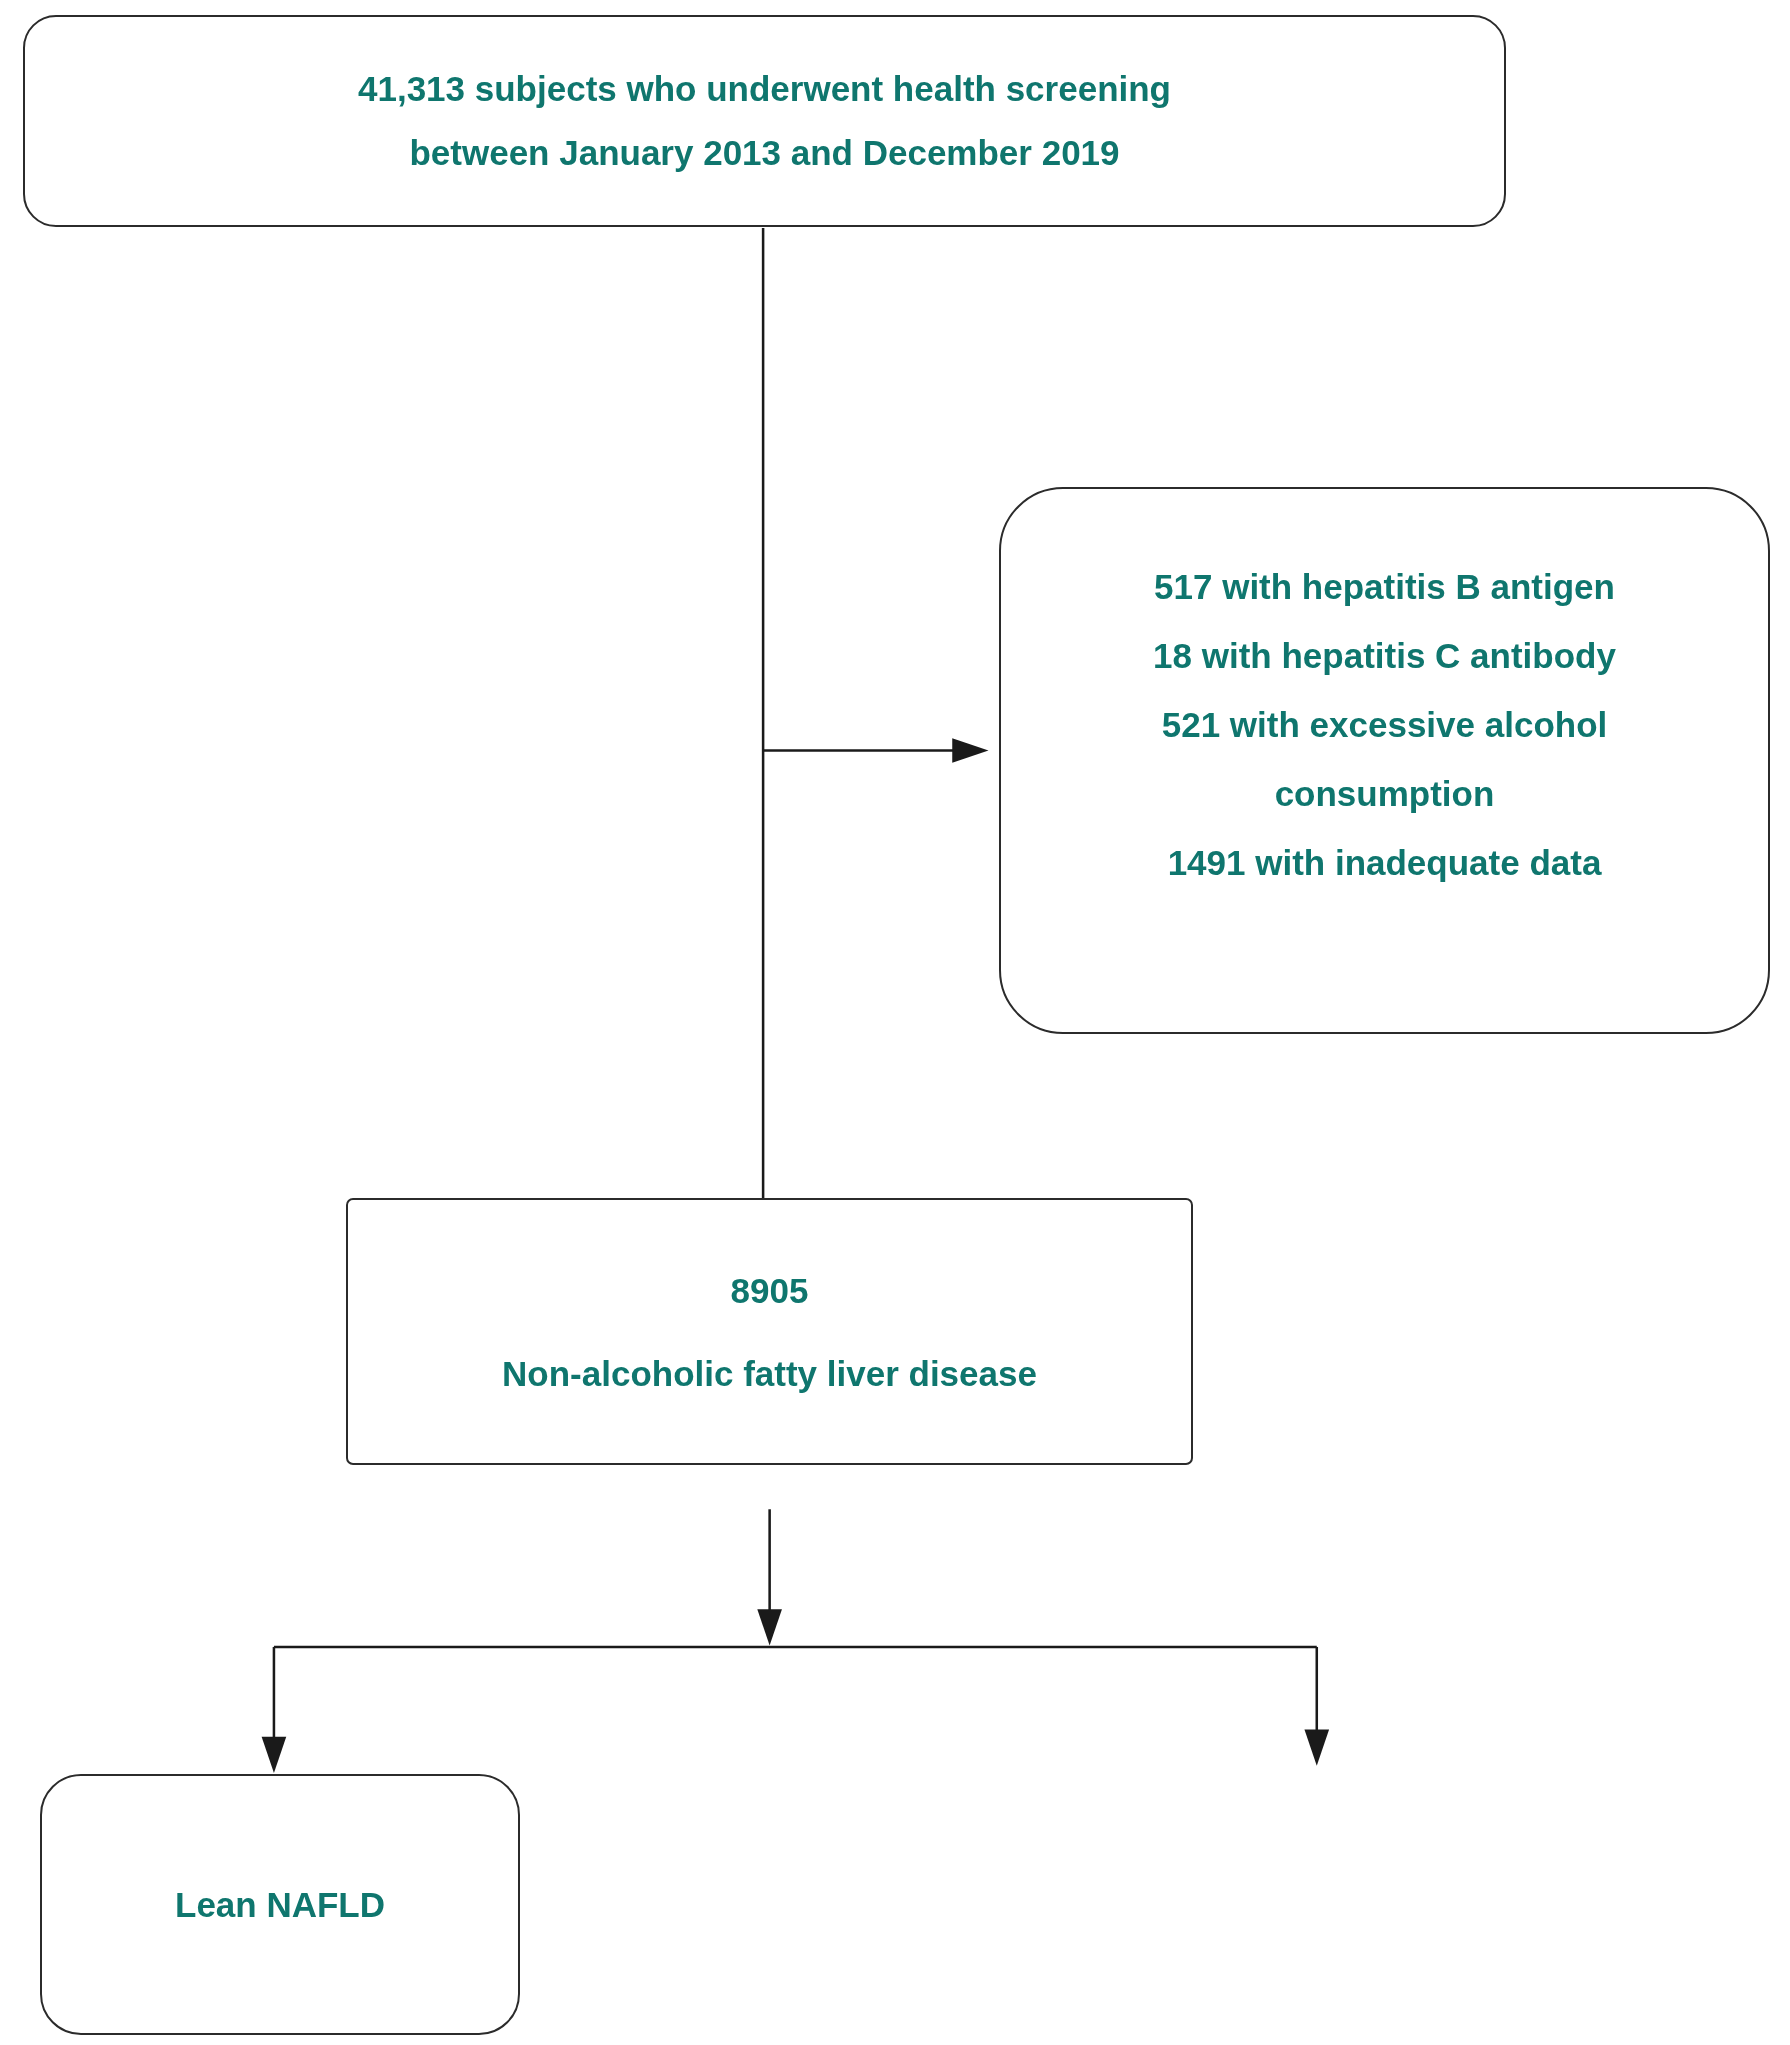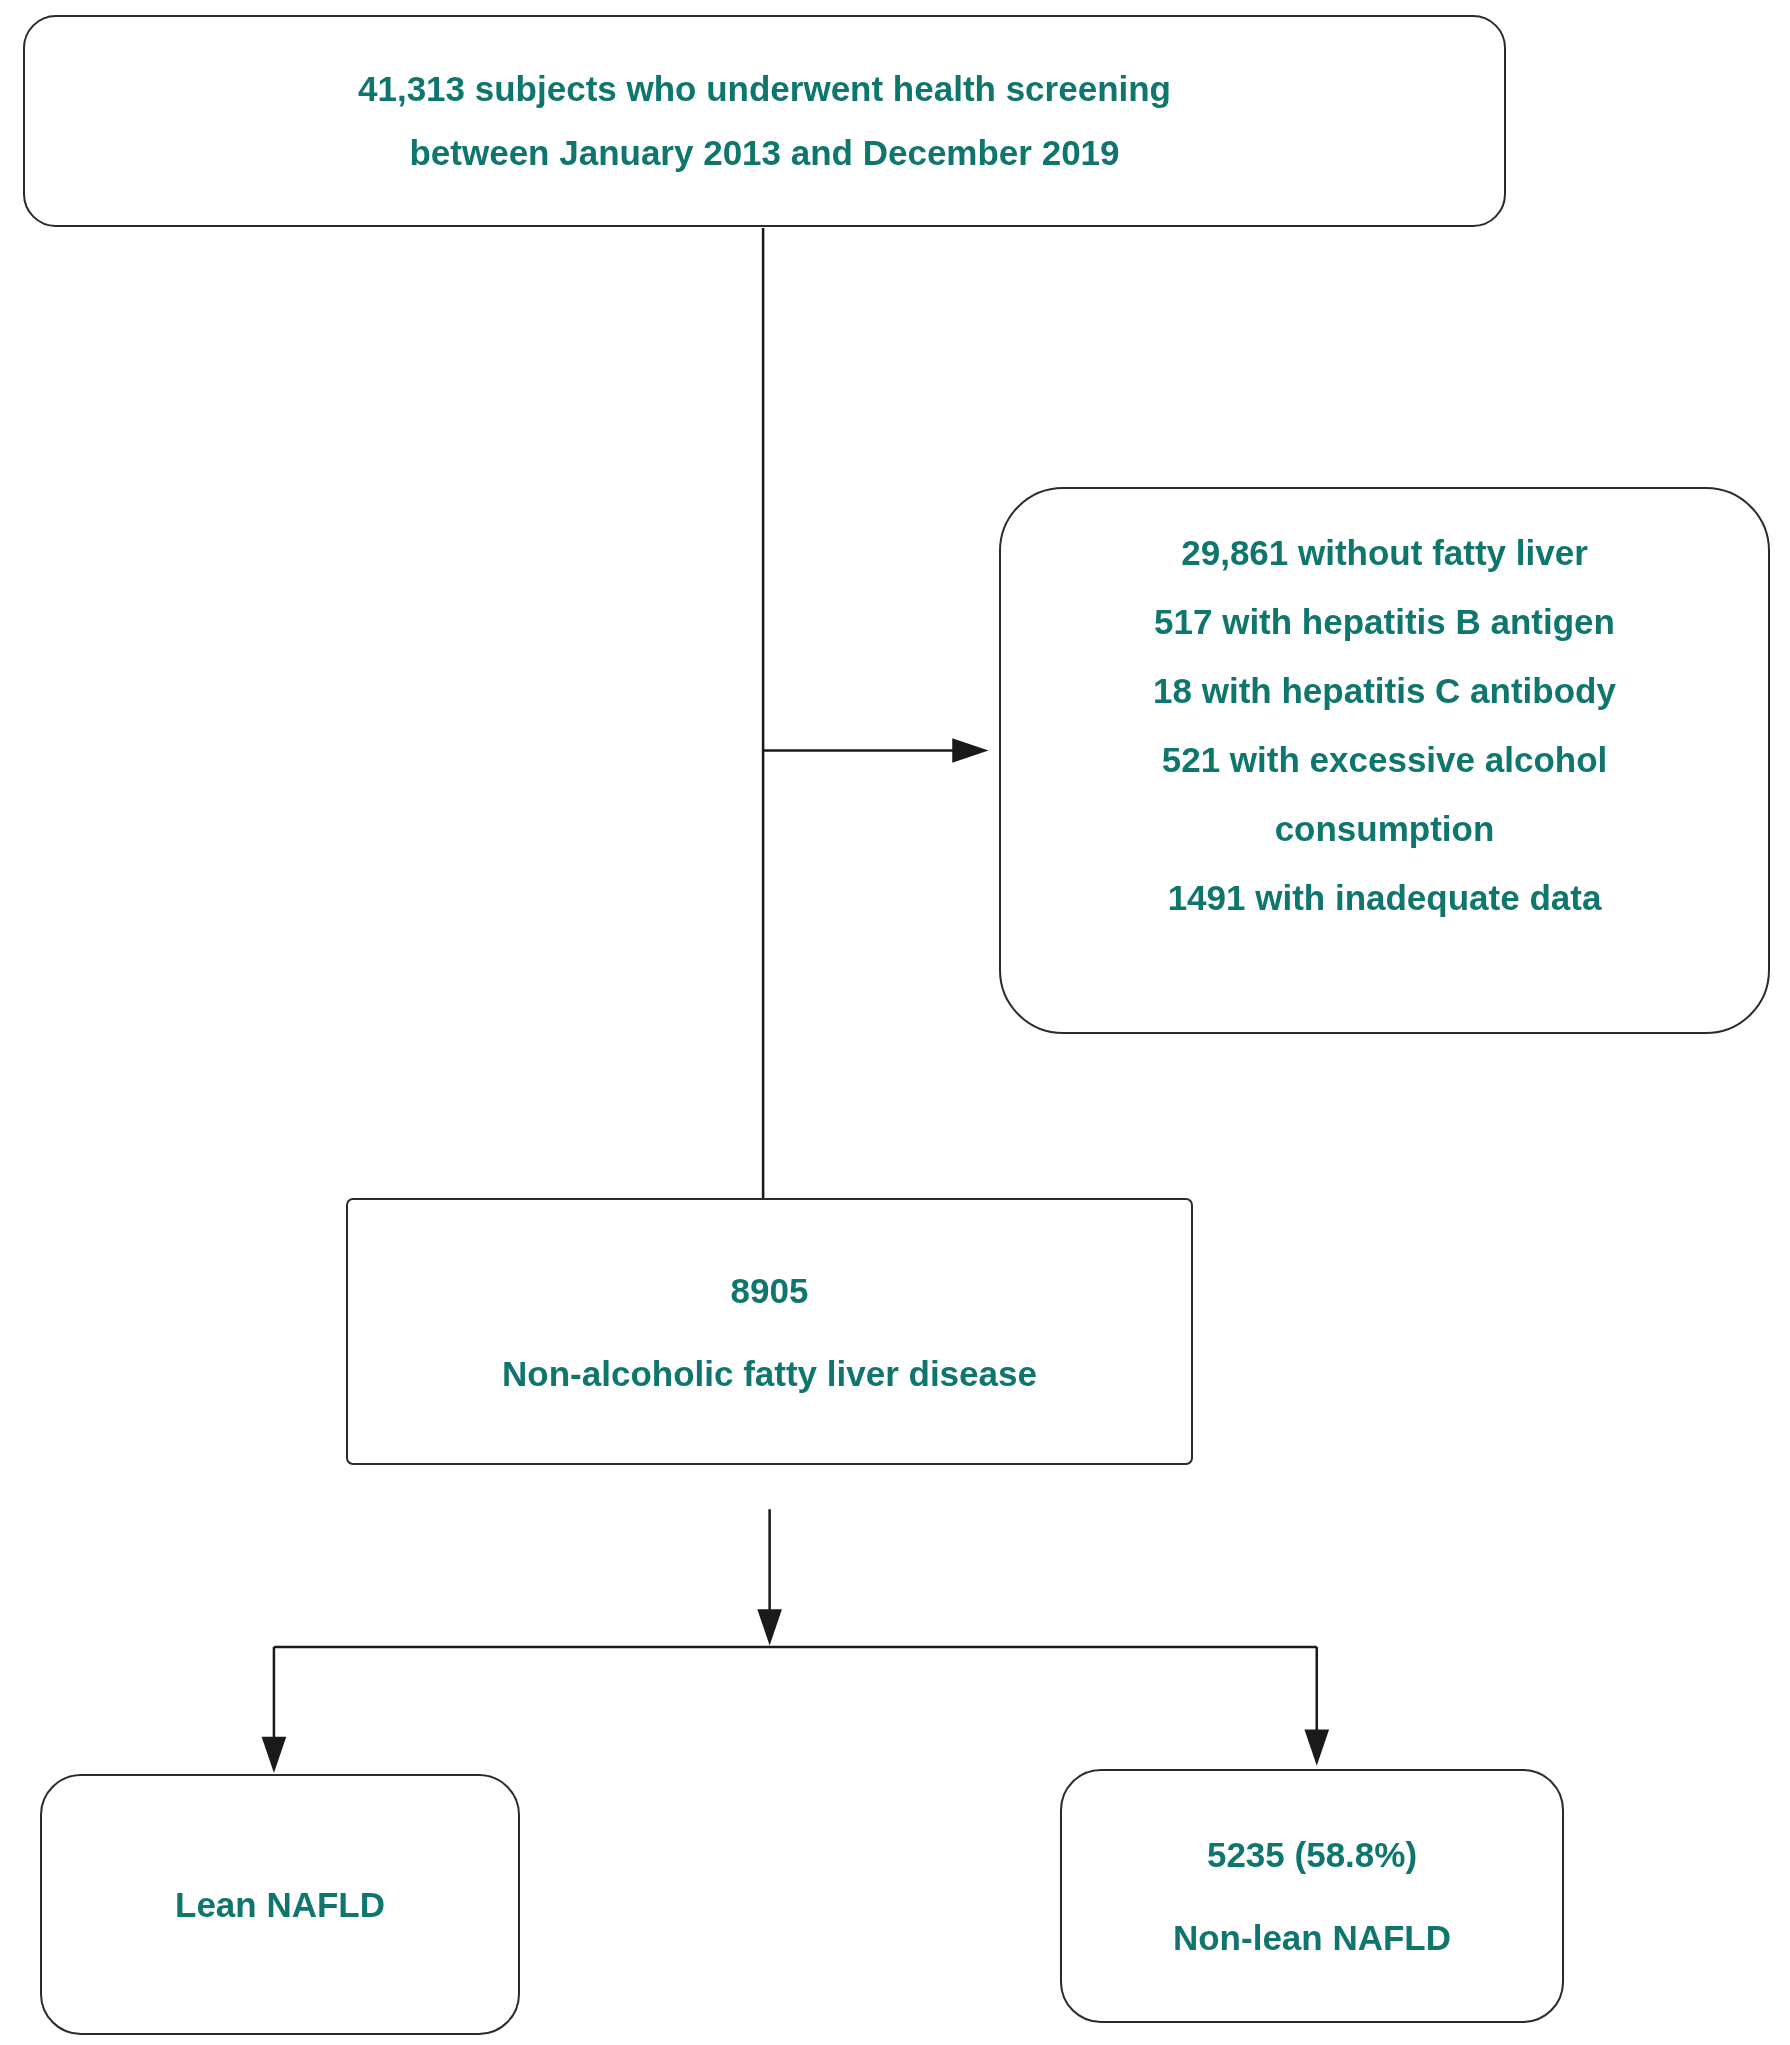--- a/index.html
+++ b/index.html
@@ -106,36 +106,31 @@
     <line x1="1817" y1="2272" x2="1817" y2="2390"></line>
     <polygon points="1800,2386 1834,2386 1817,2436"></polygon>
   </svg>
 
   <div class="node node-screening">
     <div class="txt-line">41,313 subjects who underwent health screening</div>
     <div class="txt-line">between January 2013 and December 2019</div>
   </div>
 
   <div class="node node-exclusions">
-    <div class="txt-line">29,861 without fatty liver</div>
     <div class="txt-line">517 with hepatitis B antigen</div>
     <div class="txt-line">18 with hepatitis C antibody</div>
     <div class="txt-line">521 with excessive alcohol</div>
     <div class="txt-line">consumption</div>
     <div class="txt-line">1491 with inadequate data</div>
   </div>
 
   <div class="node node-nafld">
     <div class="txt-line">8905</div>
     <div class="txt-line">Non-alcoholic fatty liver disease</div>
   </div>
 
   <div class="node node-lean">
     <div class="txt-line">Lean NAFLD</div>
   </div>
 
-  <div class="node node-nonlean">
-    <div class="txt-line">5235 (58.8%)</div>
-    <div class="txt-line">Non-lean NAFLD</div>
-  </div>
 
 </div>
 
 
 </body></html>

